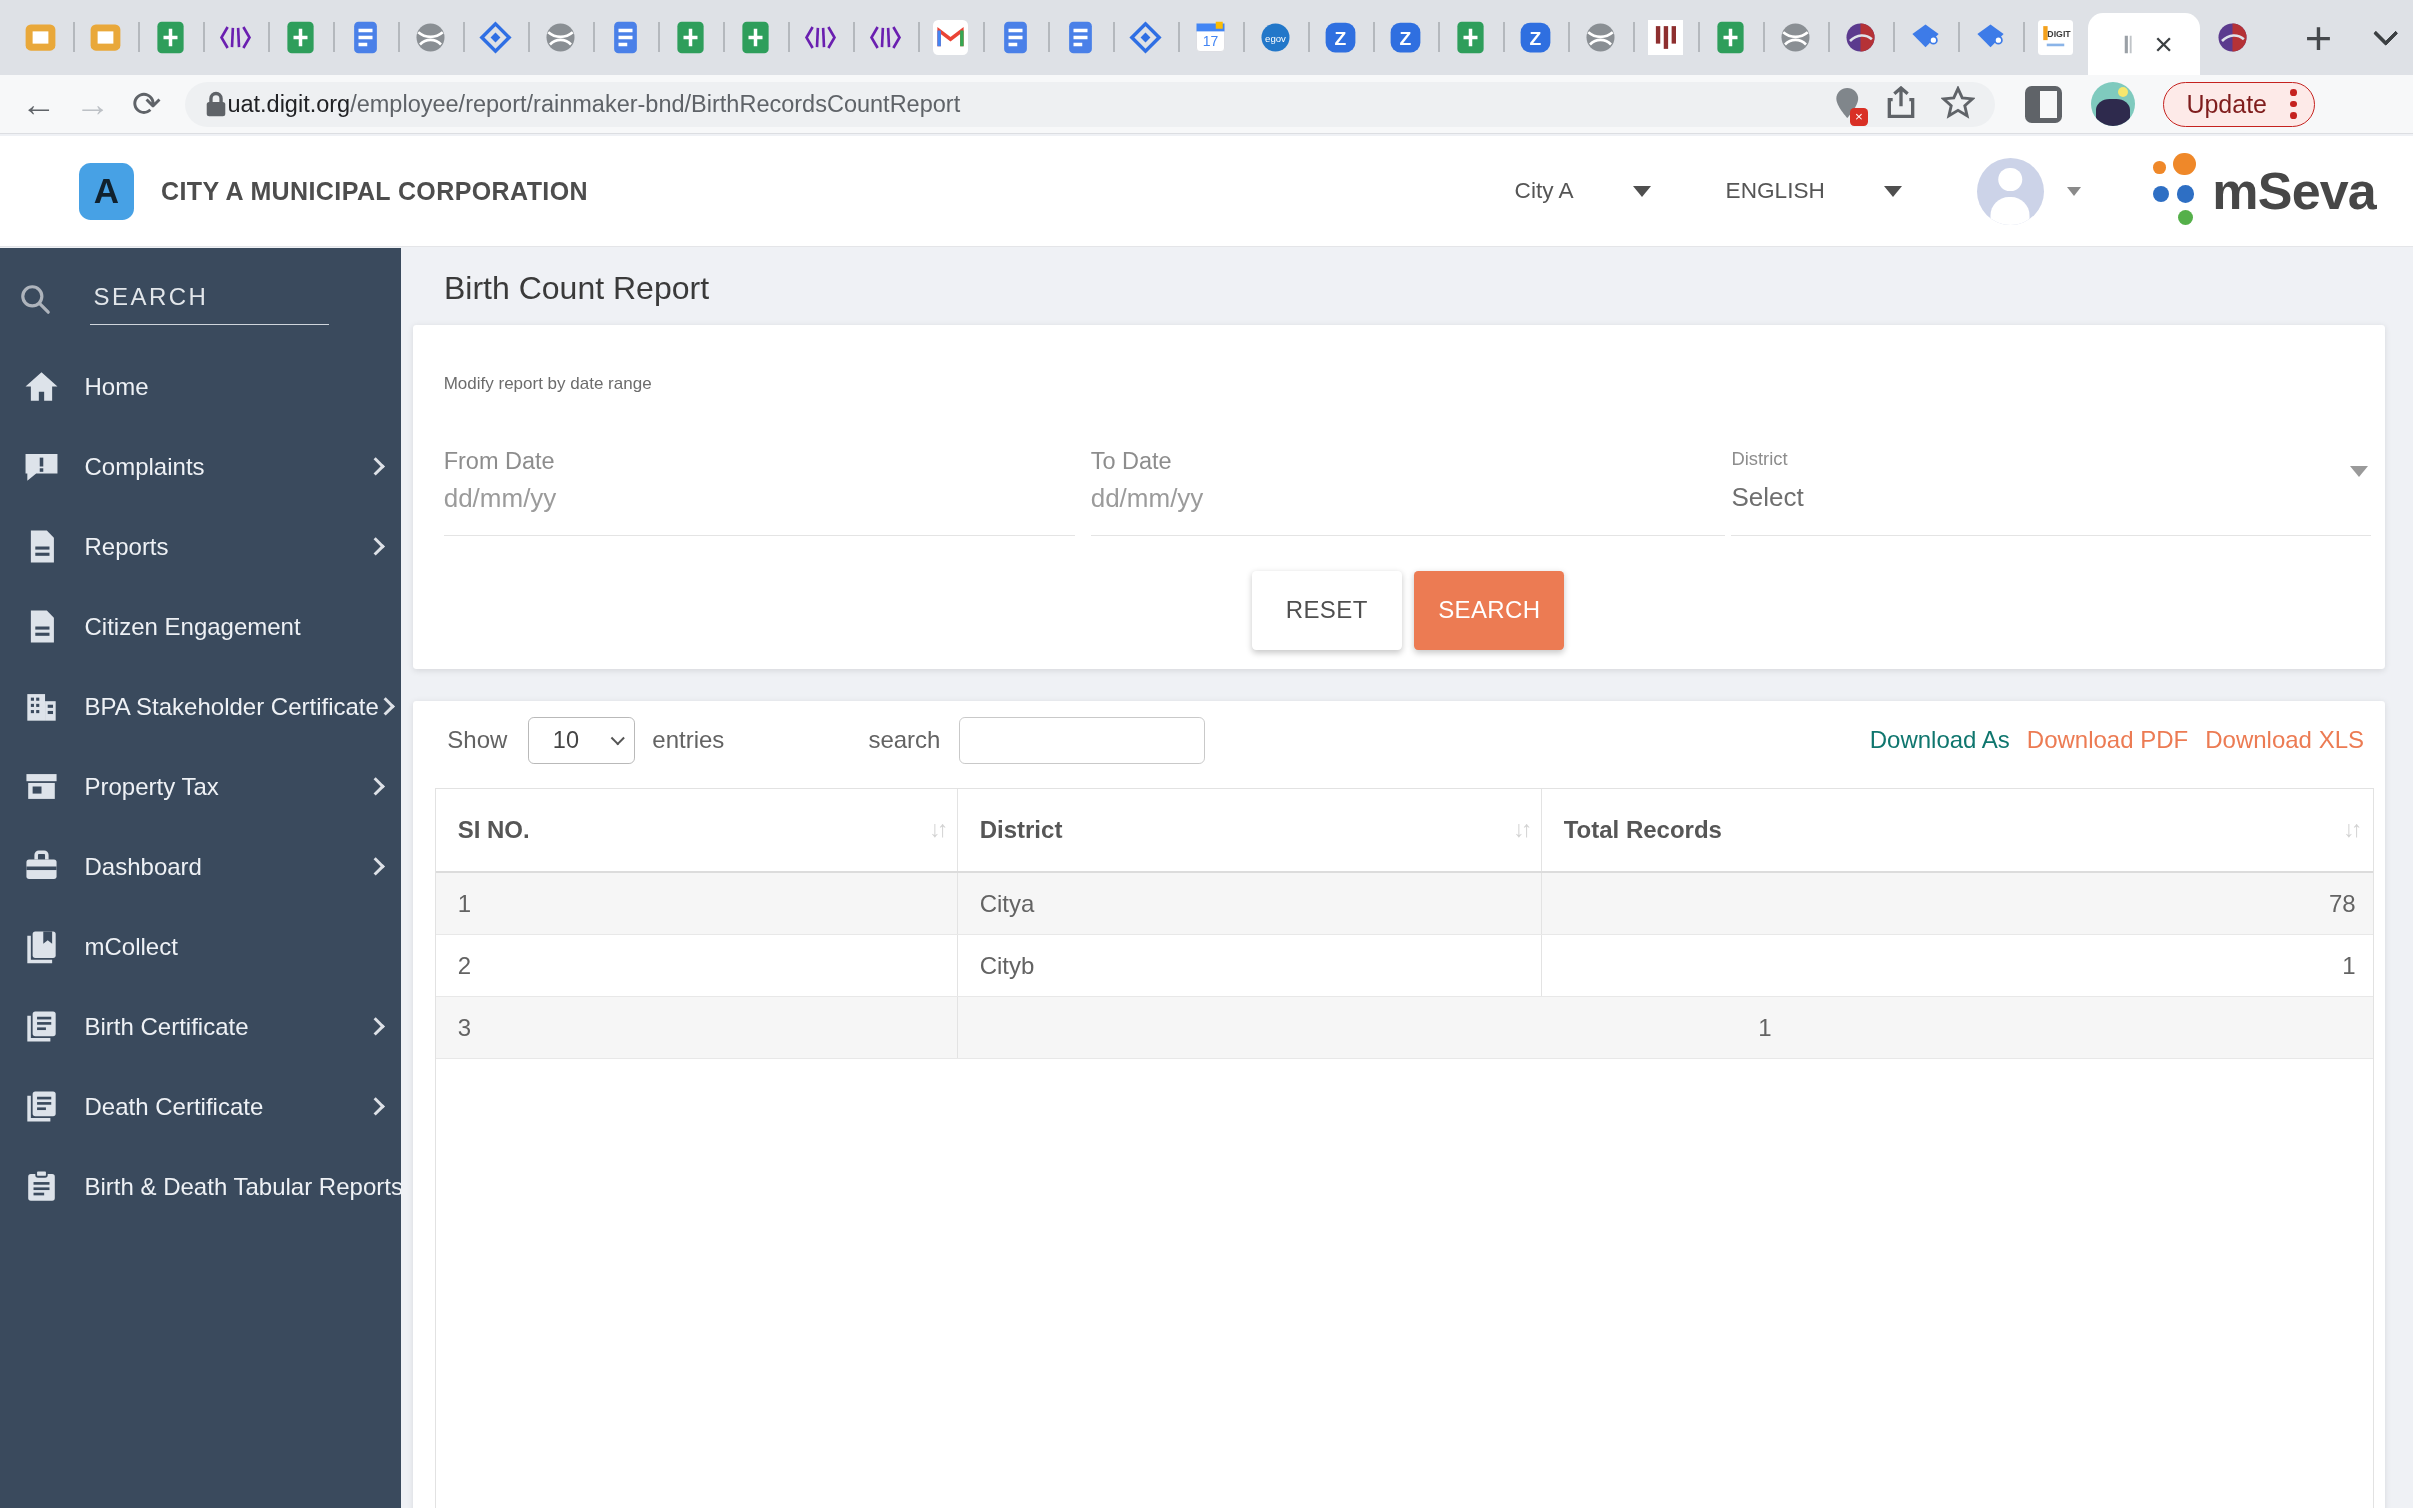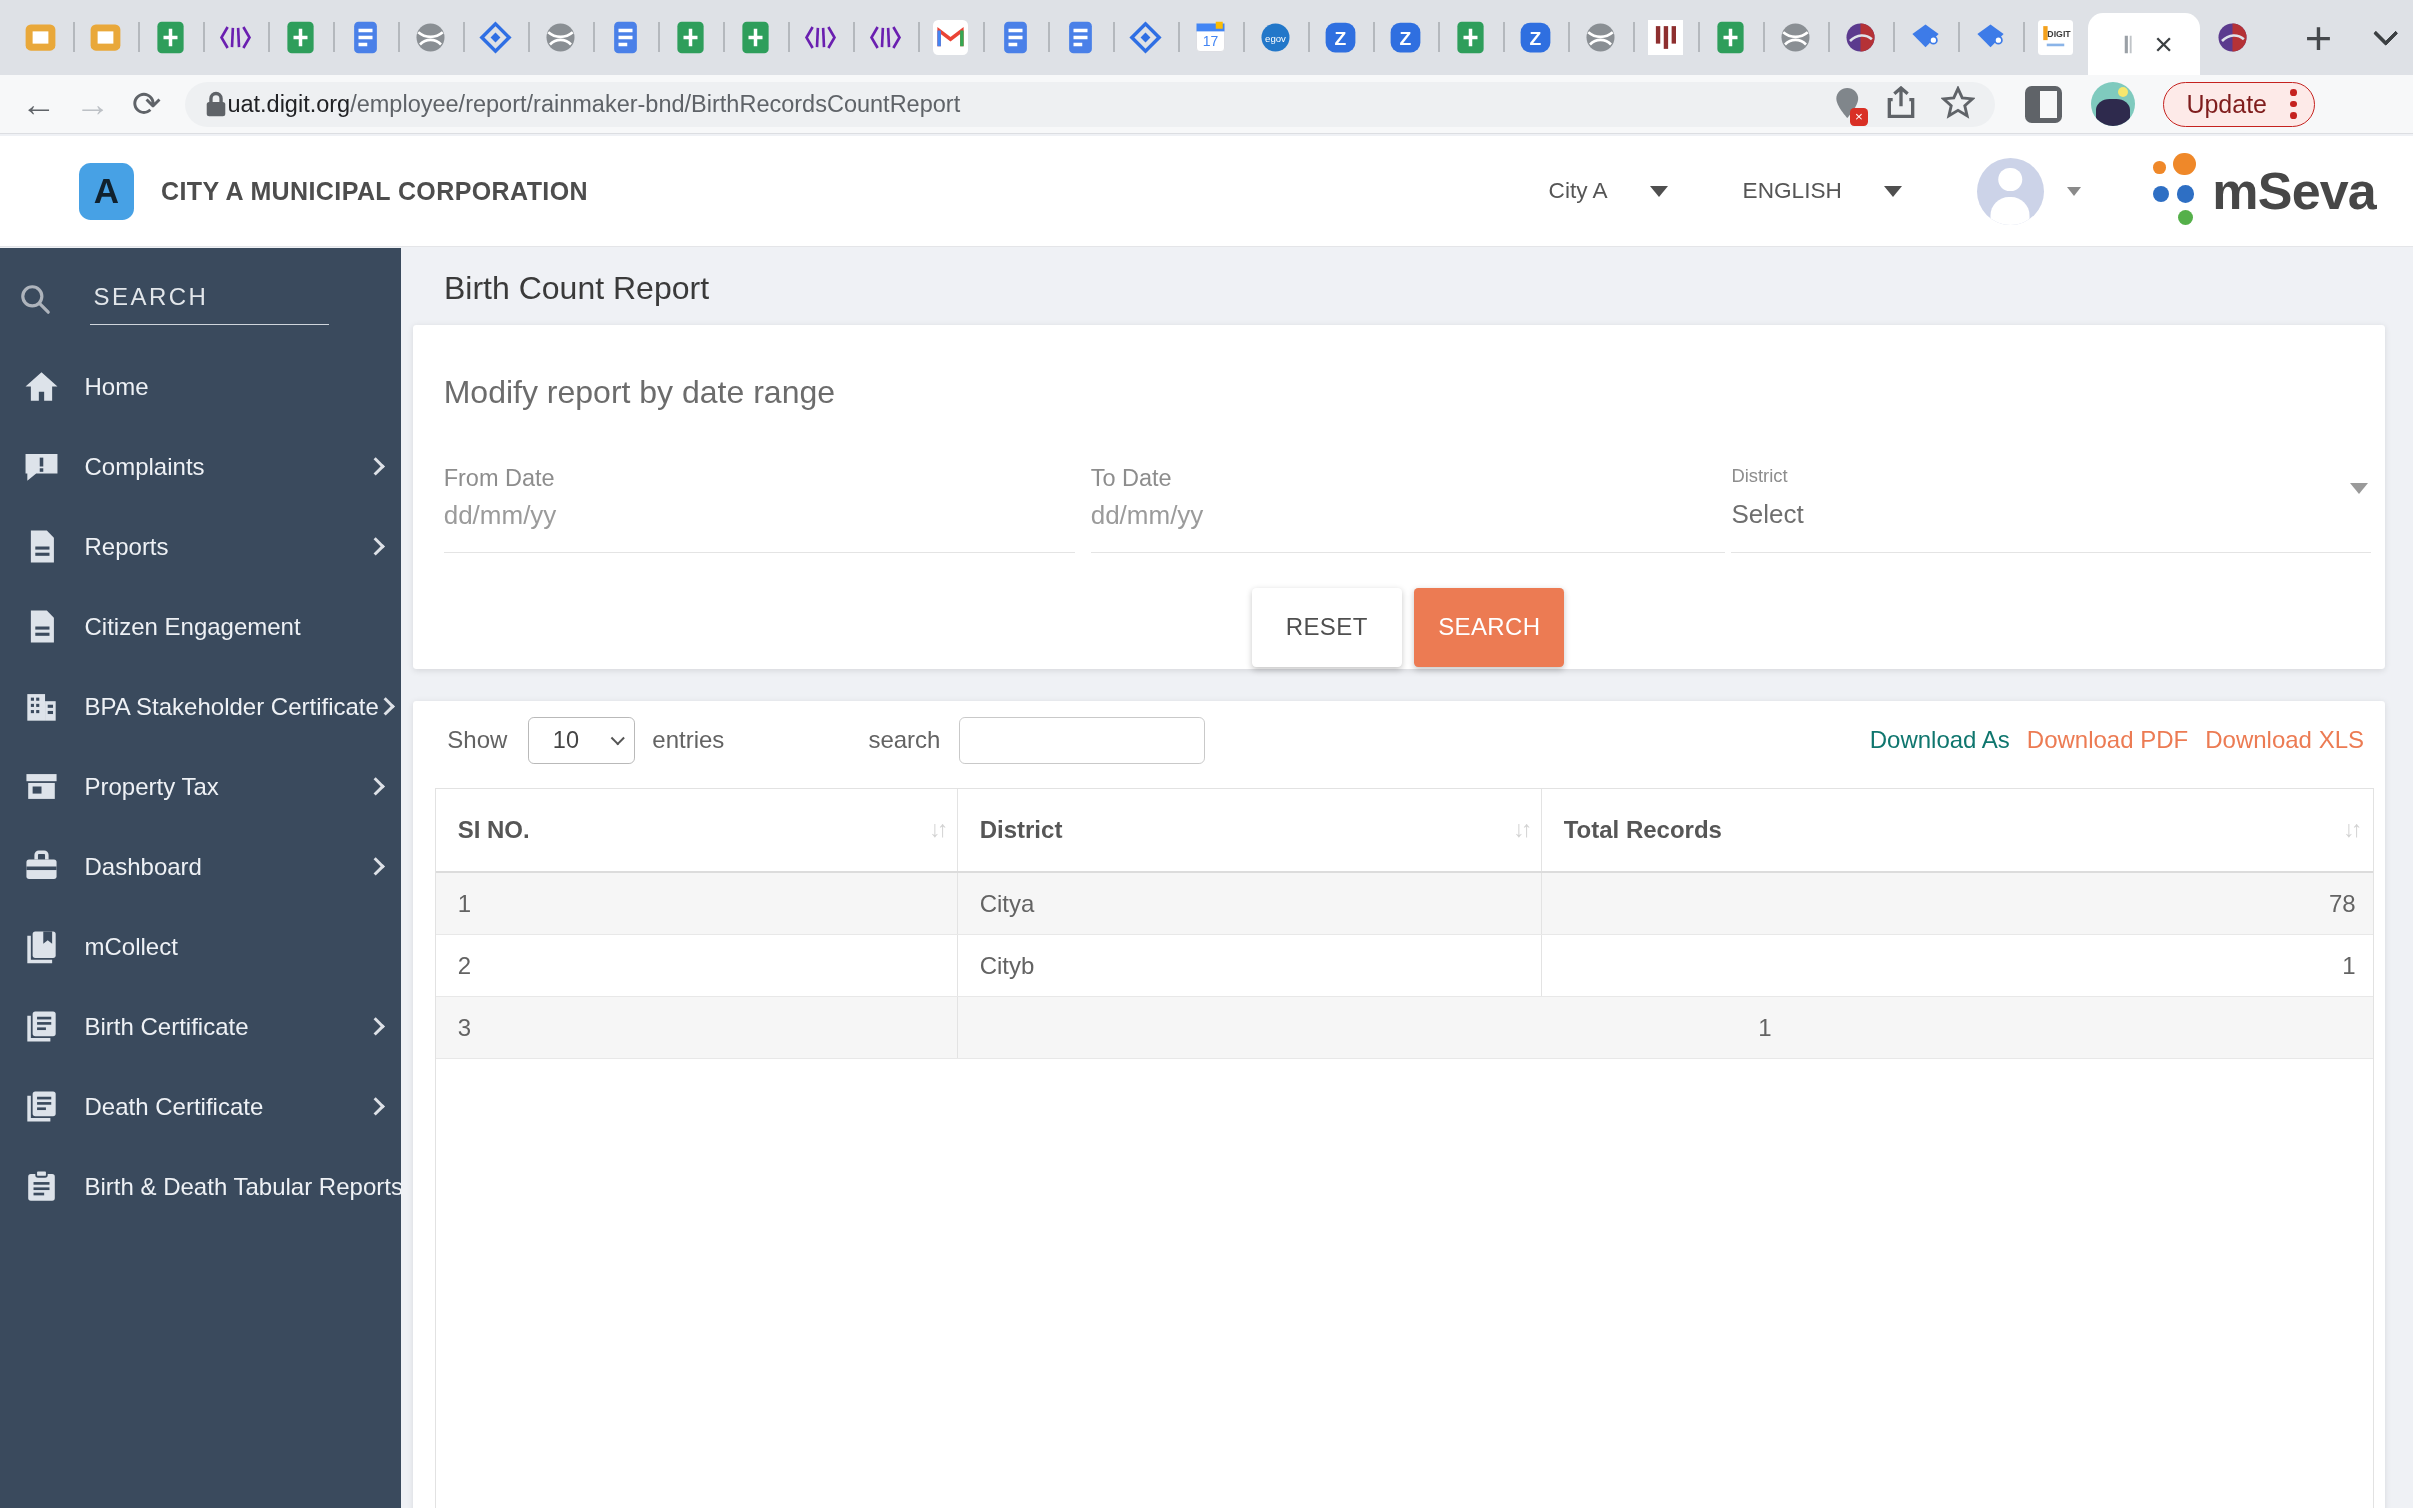--- a/index.html
+++ b/index.html
@@ -50,21 +50,21 @@
   .dots3 { display:flex; flex-direction:column; gap:5px; padding:0 8.4px; }
   .dots3 i { width:6.7px; height:6.7px; border-radius:50%; background:#c5221f; }
 
   
   .app-header { position:absolute; left:0; top:136px; width:2413px; height:111px; background:#ffffff;
     border-bottom:1.7px solid #e4e5e8; display:flex; align-items:center; }
   .org-logo { width:55px; height:57px; margin-left:79px; background:var(--logo-blue,#47a1e5); border-radius:11.7px;
     display:flex; align-items:center; justify-content:center; font-weight:bold; font-size:35px; color:#10212e; }
   .org-name { margin-left:27px; font-size:25px; font-weight:bold; color:#4d4d4d; letter-spacing:0.4px; }
   .hdr-right { margin-left:auto; display:flex; align-items:center; }
-  .hdr-select { display:flex; align-items:center; gap:42px; margin-right:75px; cursor:pointer; }
+  .hdr-select { display:flex; align-items:center; gap:59px; margin-right:75px; cursor:pointer; }
   .hdr-select .val { font-size:22.6px; color:#555; }
   .caret { width:0; height:0; border-left:9.2px solid transparent; border-right:9.2px solid transparent;
     border-top:11.7px solid #4f4f4f; }
   .hdr-avatar { width:67px; height:67px; border-radius:50%; background:#ccd3e8; position:relative; overflow:hidden; }
   .hdr-avatar::before { content:""; position:absolute; left:50%; top:10px; transform:translateX(-50%);
     width:23.5px; height:23.5px; border-radius:50%; background:#fff; }
   .hdr-avatar::after { content:""; position:absolute; left:50%; top:39px; transform:translateX(-50%);
     width:39px; height:34px; border-radius:18.4px 18.4px 0 0; background:#fff; }
   .avatar-caret { margin:0 67px 0 23.5px; border-left:7.5px solid transparent; border-right:7.5px solid transparent;
     border-top:9.2px solid #8a8a8a; }
@@ -92,21 +92,21 @@
   .side-item svg { width:39px; height:39px; flex:0 0 auto; }
   .side-item .lbl { margin-left:23.5px; font-size:24px; white-space:nowrap; }
   .side-chev { margin-left:auto; margin-right:18.4px; width:13.4px; height:13.4px;
     border-top:3.4px solid #dde1e7; border-right:3.4px solid #dde1e7; transform:rotate(45deg); flex:0 0 auto; }
 
   
   .content { position:absolute; left:401px; top:248px; width:2013px; height:1260px; background:#eff1f5; }
   .page-title { padding:22px 0 0 43px; font-size:32px; color:#3a3a3a; height:77px; }
   .card { background:#fff; border-radius:3.4px; box-shadow:0 1.7px 6.7px rgba(0,0,0,0.10); margin:0 29px 0 11.7px; }
   .filter-card { height:344px; padding:49px 12.6px 0 31px; position:relative; }
-  .filter-sub { font-size:32px; color:#6c6c6c; }
+  .filter-sub { font-size:17px; color:#6c6c6c; }
   .fields { display:flex; margin-top:54px; }
   .field { position:relative; border-bottom:1.7px solid #e4e4e4; }
   .field.from { width:631px; }
   .field.to { width:634px; margin-left:16px; }
   .field.district { width:640px; margin-left:6.7px; }
   .f-label { font-size:23.5px; color:#8d8d8d; }
   .f-label.small { font-size:18.4px; }
   .f-input { border:none; outline:none; width:90%; font-size:26px; color:#9b9b9b;
     padding:8.4px 0 18.4px 0; font-family:inherit; background:transparent; }
   .f-input::placeholder { color:#9b9b9b; opacity:1; }

